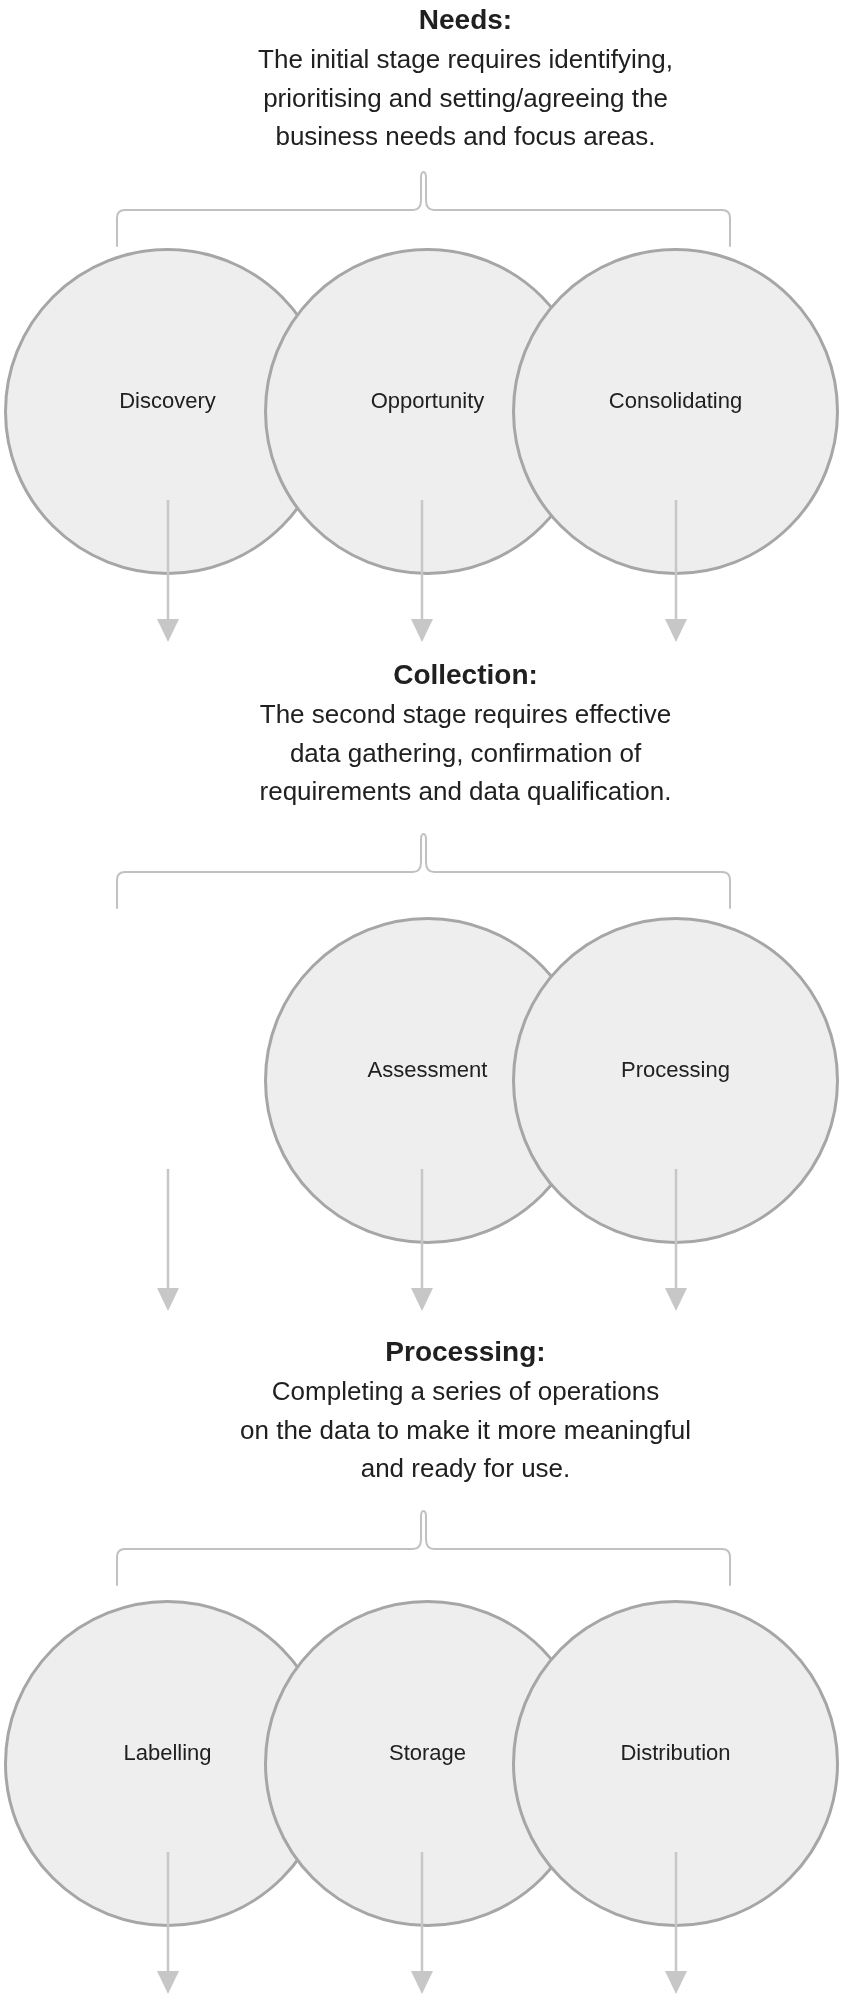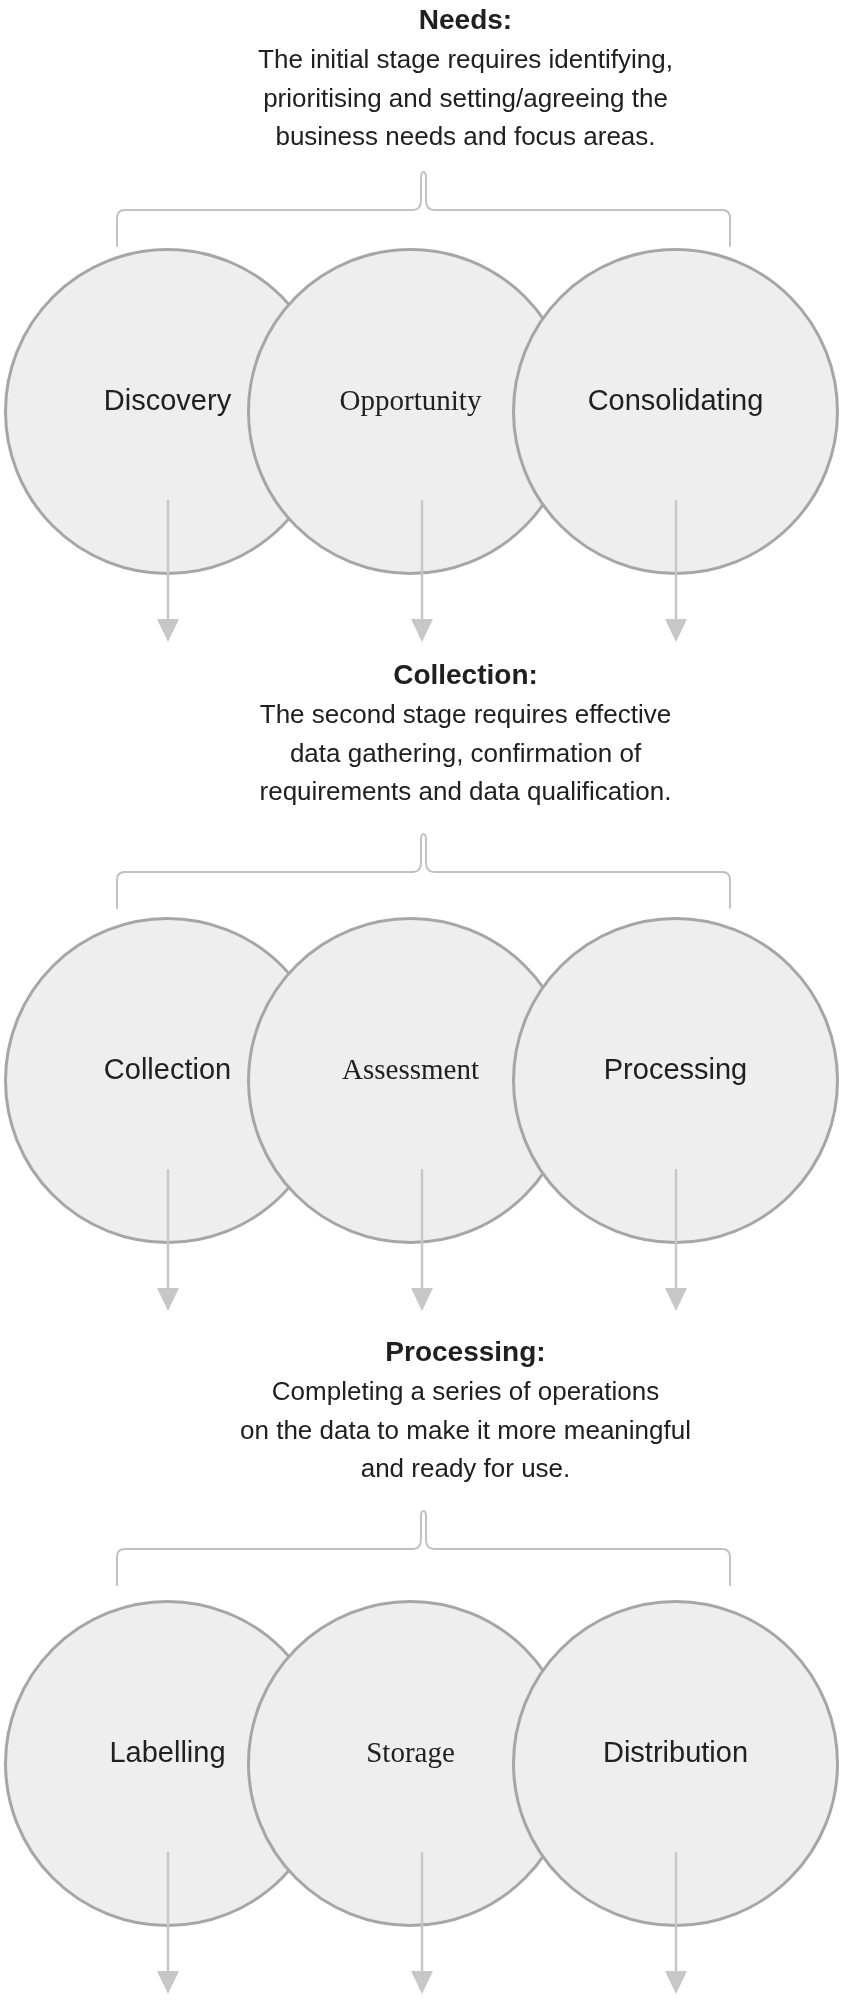--- a/index.html
+++ b/index.html
@@ -49,31 +49,31 @@
     width: 321px;
     height: 321px;
     border: 3px solid var(--circle-border, #a6a6a6);
     border-radius: 50%;
     background: var(--circle-fill, #eeeeee);
     display: flex;
     align-items: center;
     justify-content: center;
   }
   .circle span {
-    font-size: 29px;
+    font-size: 22px;
     color: var(--text, #202020);
     position: relative;
     top: -11px;
     white-space: nowrap;
   }
   .row1 { top: 248px; }
   .row2 { top: 917px; }
   .row3 { top: 1600px; }
   .col1 { left: 4px; }
-  .col2 { left: 247px; font-family: Liberation Serif, serif; }
+  .col2 { left: 264px; }
   .col3 { left: 512px; }
 
   .arrows { position: absolute; left: 0; }
   .arrows line { stroke: var(--arrow, #c7c7c7); stroke-width: 2.5; }
   .arrows polygon { fill: var(--arrow, #c7c7c7); }
   .a1 { top: 498px; }
   .a2 { top: 1167px; }
   .a3 { top: 1850px; }
 </style>
 </head>
@@ -110,23 +110,20 @@
 
   <div class="stage-header h2">
     <div class="stage-title">Collection:</div>
     <div class="stage-desc">The second stage requires effective
 data gathering, confirmation of
 requirements and data qualification.</div>
   </div>
   <svg class="brace b2" width="851" height="80" viewBox="0 0 851 80">
     <path d="M 117,78 L 117,50 Q 117,42 125,42 L 413,42 Q 421,42 421,32 L 421,10 Q 421,4 423.5,4 Q 426,4 426,10 L 426,32 Q 426,42 434,42 L 722,42 Q 730,42 730,50 L 730,78"></path>
   </svg>
-  <div class="circle row2 col1">
-    <span>Collection</span>
-  </div>
   <div class="circle row2 col2">
     <span>Assessment</span>
   </div>
   <div class="circle row2 col3">
     <span>Processing</span>
   </div>
   <svg class="arrows a2" width="851" height="146" viewBox="0 0 851 146">
     <line x1="168" y1="2" x2="168" y2="123"></line>
       <polygon points="157,121 179,121 168,144"></polygon>
     <line x1="422" y1="2" x2="422" y2="123"></line>

